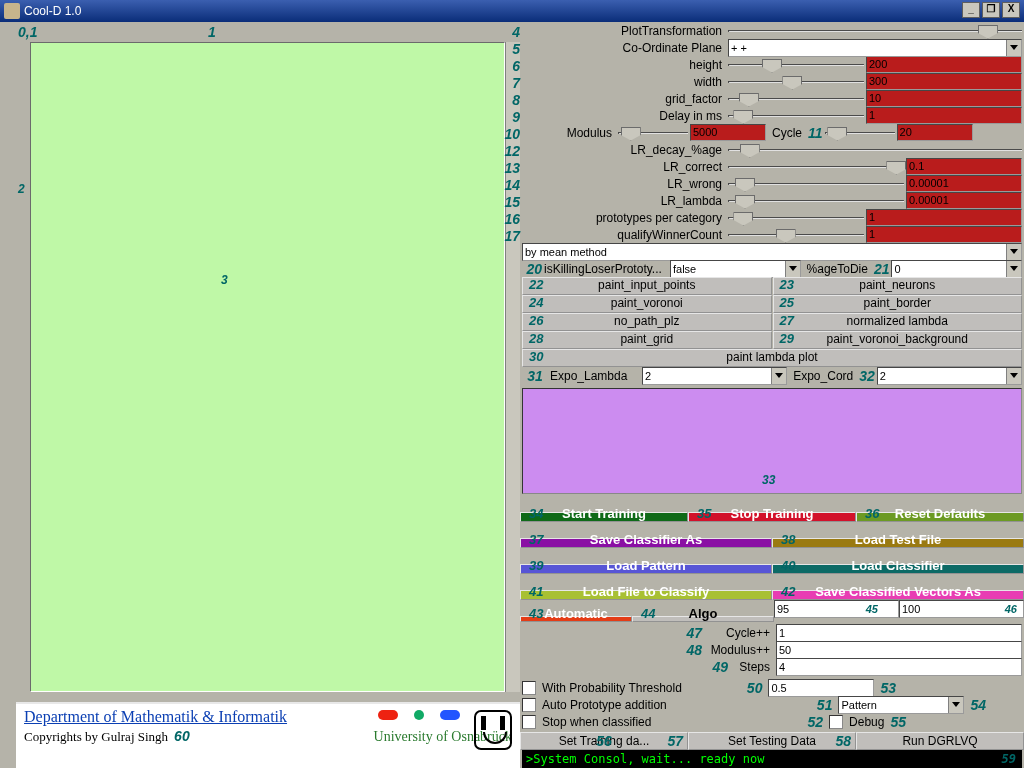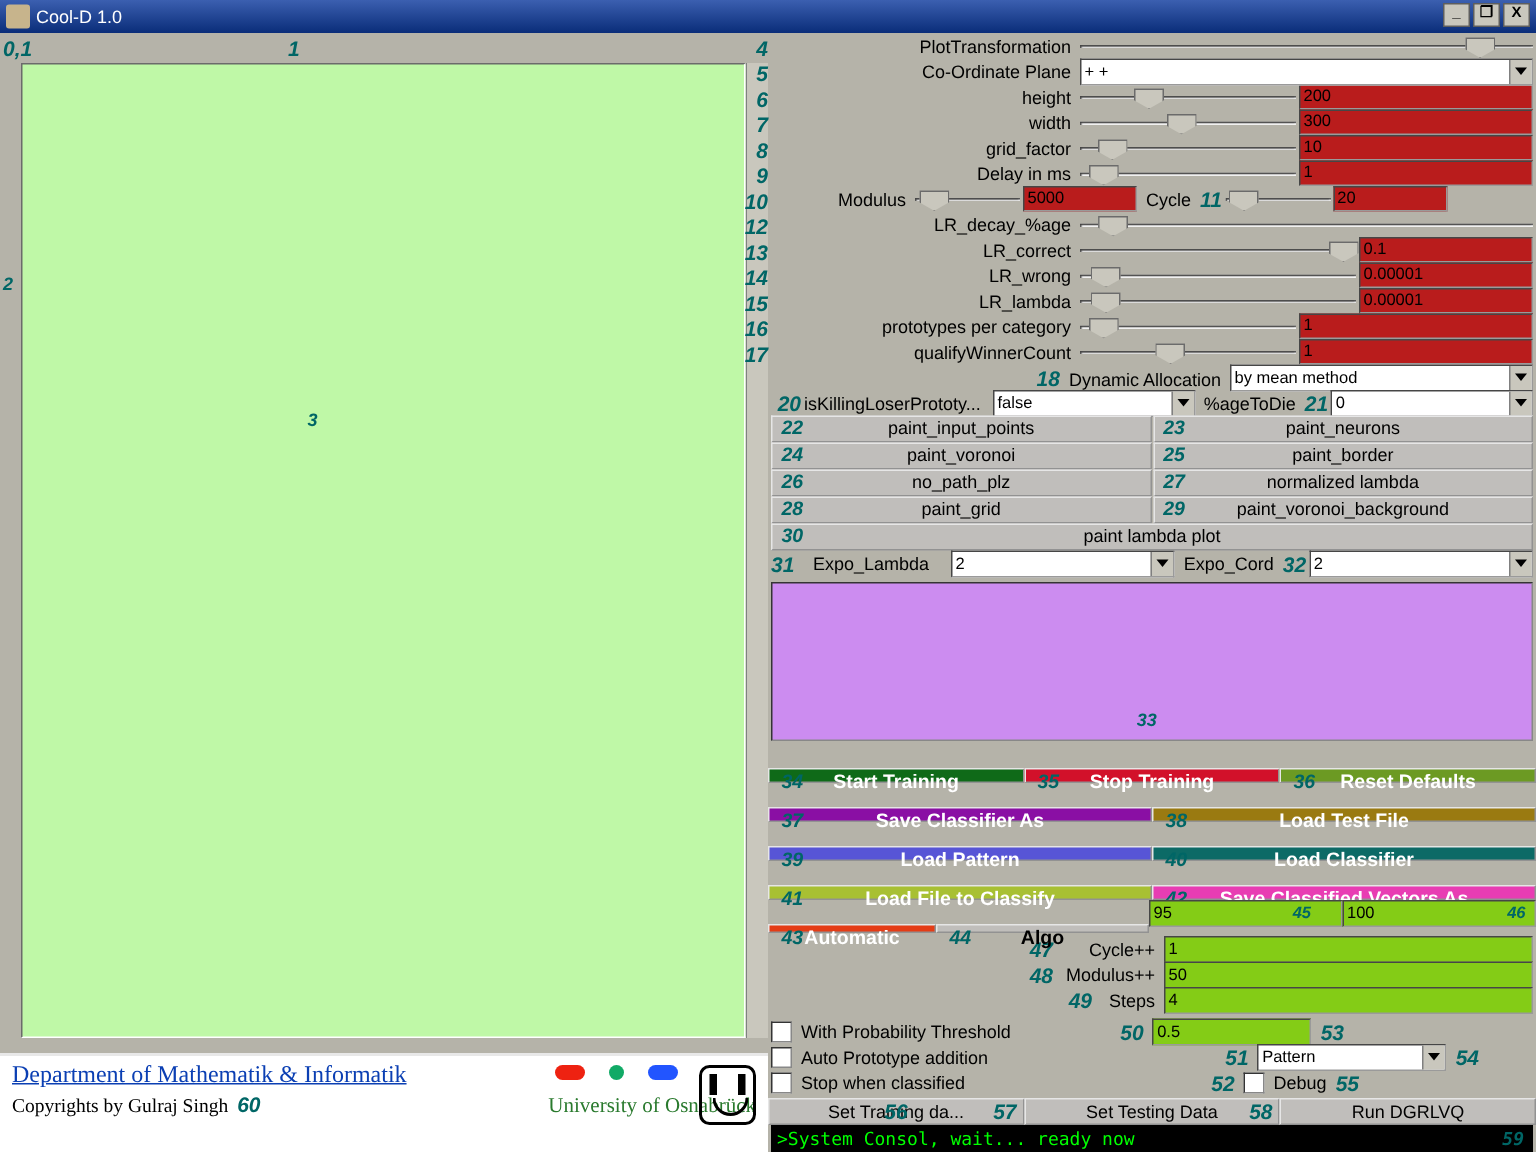--- a/index.html
+++ b/index.html
@@ -1,21 +1,21 @@
 <!DOCTYPE html>
 <html><head>
 <meta charset="utf-8">
 <style>
   html, body { margin:0; padding:0; width:1024px; height:768px; overflow:hidden; font-family:"Segoe UI", Tahoma, Arial, sans-serif; font-size:12px; background:#b5b3a9; }
   
   .titlebar { height:22px; background:linear-gradient(#3b5fb0,#0a2d79); color:#fff; display:flex; align-items:center; padding:0 4px; position:relative;}
   .titlebar .ico { width:16px; height:16px; background:#c7b48c; margin-right:4px; border-radius:2px; display:inline-block;}
   .win-buttons { position:absolute; right:4px; top:2px; display:flex; gap:2px;}
   .win-buttons span { width:16px; height:14px; background:#c9c7bd; border:1px solid #5e5e5e; font-size:10px; line-height:12px; text-align:center; color:#000; font-weight:bold;}
-  .content { display:flex; height:746px; }
+  .content { display:flex; height:746px;padding-left:16px; }
   .left { width:512px; display:flex; flex-direction:column; }
   .right { width:512px; display:flex; flex-direction:column; }
   .num { color:#006666; font-weight:bold; font-size:14px; font-style:italic; }
   .numbar { height:20px; position:relative; font-size:14px; color:#006666; font-weight:bold;}
   .numbar .a { position:absolute; left:2px; top:2px;}
   .numbar .b { position:absolute; left:192px; top:2px;}
   .canvas-wrap { flex:0 0 650px; position:relative; display:flex; }
   .side-margin { width:14px; position:relative;}
   .canvas { flex:1 1 auto; background:#bff8a7; border-top:1px solid #6b6b6b; border-left:1px solid #6b6b6b; border-right:1px solid #fff; border-bottom:1px solid #fff; position:relative;}
   .left-bottom { height:56px; background:#fff; border-top:2px outset #e8e8e8; display:flex; flex-direction:column; padding:4px 8px; gap:2px; position:relative;}
@@ -40,24 +40,24 @@
   .slider .thumb { position:absolute; top:1px; width:18px; height:12px; background:#c9c7bd; border:1px solid #6b6b6b; clip-path:polygon(0 0,100% 0,100% 60%,50% 100%,0 60%); }
   .combo { background:#fff; border:1px inset #9a9a9a; height:16px; display:flex; align-items:center; padding:0 2px; font-size:11px; position:relative;}
   .combo .arrow { width:14px; background:#c9c7bd; border-left:1px solid #808080; position:absolute; right:0; top:0; bottom:0; display:flex; align-items:center; justify-content:center;}
   .combo .arrow::after { content:""; border-left:4px solid transparent; border-right:4px solid transparent; border-top:5px solid #000;}
   .flat-btn { height:16px; background:#c0bebb; border:1px outset #e6e6e6; text-align:center; line-height:14px; font-size:12px; position:relative;}
   .flat-btn .num { position:absolute; left:6px; top:0; font-size:13px;}
   .pair { display:flex; gap:1px;}
   .pair > * { flex:1 1 0;}
   .viz2 { height:120px; margin:4px 2px 2px 2px; background:#cc8cf0; border:1px inset #888; position:relative;}
   .btnrow { display:flex; height:26px; }
-  .btnrow .btn, .btnrow2 .btn { flex:1 1 0; color:#fff; font-weight:bold; border:1px outset #e6e6e6; display:flex; align-items:flex-start; justify-content:center; font-size:13px; position:relative;margin-top:16px;}
+  .btnrow .btn, .btnrow2 .btn { flex:1 1 0; color:#fff; font-weight:bold; border:1px outset #e6e6e6; display:flex; align-items:flex-end; justify-content:center; font-size:13px; position:relative;margin-top:16px;}
   .btn .num { position:absolute; left:8px; font-size:13px;}
   .btnrow2 { display:flex; height:26px; }
-  .small-in { background:#84cc16; border:1px inset #9a9a9a; height:16px; font-size:11px; padding:0 2px; line-height:16px;}
+  .small-in { background:#ffffff; border:1px inset #9a9a9a; height:16px; font-size:11px; padding:0 2px; line-height:16px;}
   .checks { padding:2px 2px; }
   .checks .row { height:17px; gap:6px;}
   .chk { width:12px; height:12px; background:#fff; border:1px inset #888;}
   .chk-lbl { flex:1 1 auto;}
   .setrow { display:flex; height:18px; }
   .setrow .sb { flex:1 1 0; background:#c0bebb; border:1px outset #e6e6e6; text-align:center; line-height:16px; position:relative; font-size:12px;}
   .setrow .sb .num { position:absolute; right:4px;}
   .console { height:18px; background:#000; color:#0f0; font-family:monospace; font-size:12px; padding:0 4px; line-height:18px; position:relative; margin:0 2px;}
   .scroll-ghost { width:14px; background:#c9c7bd; border-left:1px solid #808080;}
   .abs-num { position:absolute; color:#006666; font-weight:bold; font-style:italic;}
@@ -216,21 +216,20 @@
 
       <div class="row">
         <div class="name-lbl lbl"><span class="num">17</span><span>qualifyWinnerCount</span></div>
         <div class="slider">
             <div class="thumb" style="left:35%"></div>
           </div>
         <div class="valbox" style="width:150px">1</div>
       </div>
 
       <div class="row">
-        <div class="lbl" style="flex:0 0 300px;position:relative;"><span class="num" style="margin-right:6px;">18</span><span>Dynamic Allocation</span></div>
         <div class="combo" style="flex:1">
             <span>by mean method</span>
             <span class="arrow"></span>
           </div>
       </div>
 
 
       <div class="row">
         <span class="num" style="width:20px;text-align:right;">20</span>
         <span class="lbl" style="flex:0 0 120px;text-align:left;">isKillingLoserPrototy...</span>
@@ -258,21 +257,21 @@
         <div class="flat-btn"><span class="num">26</span><span>no_path_plz</span></div>
         <div class="flat-btn"><span class="num">27</span><span>normalized lambda</span></div>
       </div>
       <div class="pair">
         <div class="flat-btn"><span class="num">28</span><span>paint_grid</span></div>
         <div class="flat-btn"><span class="num">29</span><span>paint_voronoi_background</span></div>
       </div>
       <div class="flat-btn"><span class="num">30</span><span>paint lambda plot</span></div>
 
       <div class="row">
-        <span class="num" style="width:26px;text-align:left;">31</span>
+        <span class="num" style="width:26px;text-align:center;">31</span>
         <span class="lbl" style="flex:0 0 86px;text-align:left;">Expo_Lambda</span>
         <div class="combo" style="flex:1">
             <span>2</span>
             <span class="arrow"></span>
           </div>
         <span class="lbl" style="padding:0 4px;">Expo_Cord</span>
         <span class="num">32</span>
         <div class="combo" style="flex:1">
             <span>2</span>
             <span class="arrow"></span>

